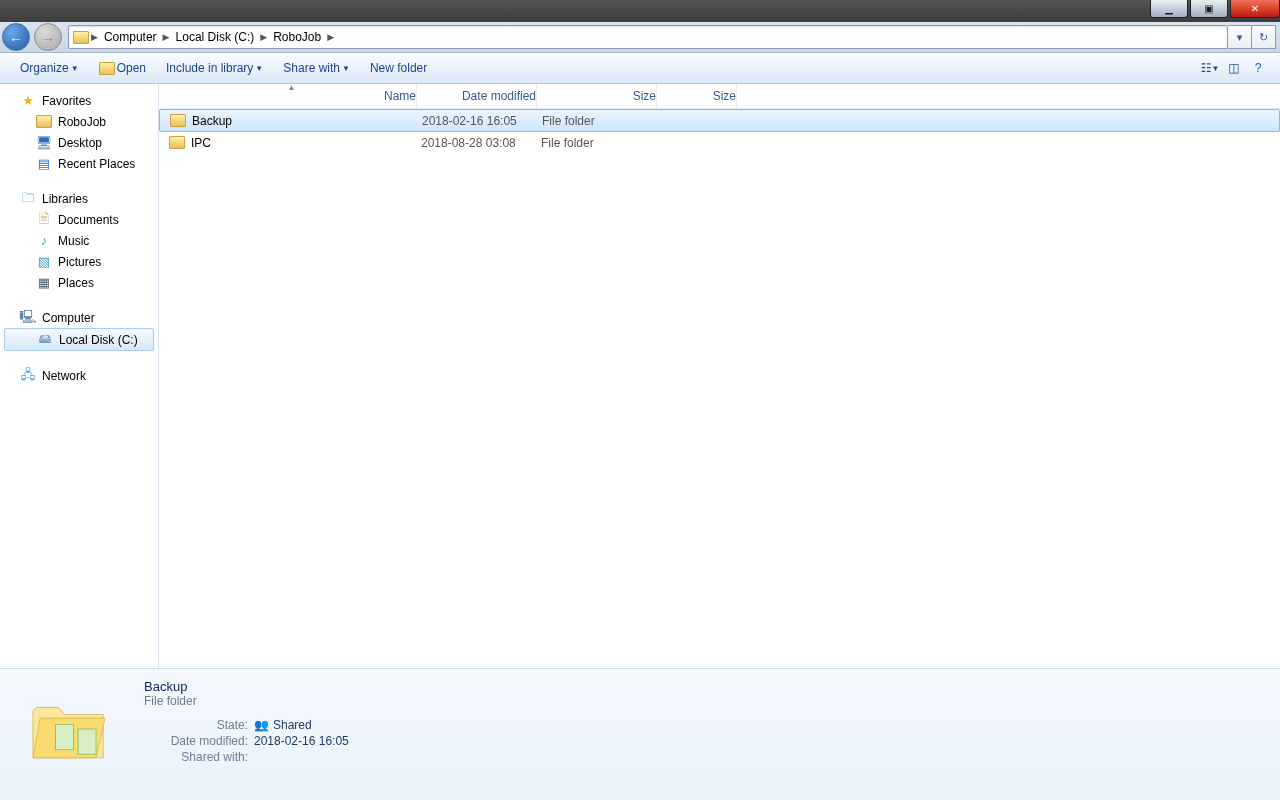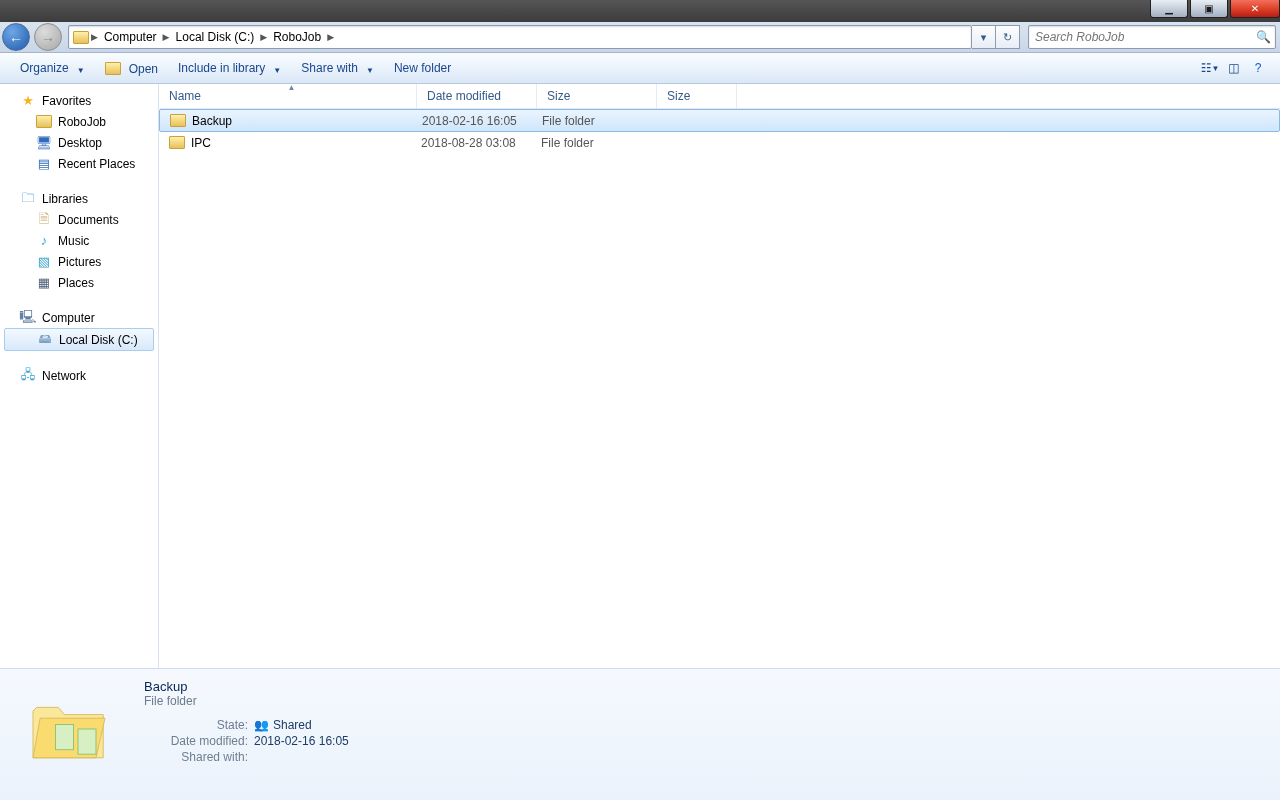--- a/index.html
+++ b/index.html
@@ -17,21 +17,21 @@
   .addr{flex:1;height:22px;background:#fff;border:1px solid #8a9bb2;border-radius:2px;display:flex;align-items:center;padding:0 4px;box-shadow:inset 0 1px 2px rgba(0,0,0,.15);}
   .crumb{padding:0 4px;cursor:default;}
   .crumb-sep{font-size:9px;color:#555;padding:0 2px;}
   .addr-tail{display:flex;}
   .addr-tool{width:23px;height:22px;border:1px solid #8a9bb2;border-left:none;background:linear-gradient(#fdfdfd,#e8eef7);display:flex;align-items:center;justify-content:center;color:#355a8b;font-size:11px;}
   .search{width:238px;height:22px;border:1px solid #8a9bb2;border-radius:2px;margin:0 4px;background:#fff;display:flex;align-items:center;padding:0 4px;color:#777;box-shadow:inset 0 1px 2px rgba(0,0,0,.15);}
   .search input{border:none;outline:none;flex:1;font-style:italic;color:#777;font-size:12px;}
   .search .mag{color:#3b6aa0;}
   
   .toolbar{height:30px;background:linear-gradient(#fafdff,#e7f0fa 60%,#d9e7f7);border-bottom:1px solid #b8c7da;display:flex;align-items:center;padding:0 10px;color:#19478f;}
-  .tb-item{padding:0 10px;display:flex;align-items:flex-end;gap:8px;cursor:default;}
+  .tb-item{padding:0 10px;display:flex;align-items:center;gap:2px;cursor:default;}
   .tb-item .dd{font-size:8px;}
   .tb-spacer{flex:1;}
   .tb-icon{width:24px;height:24px;display:flex;align-items:center;justify-content:center;color:#19478f;}
   
   .body{display:flex;height:584px;}
   .sidebar{width:158px;border-right:1px solid #d9e3ef;padding:6px 0;overflow:hidden;}
   .tree-group{margin-bottom:14px;}
   .tree-row{display:flex;align-items:center;height:21px;padding-left:20px;gap:6px;cursor:default;}
   .tree-row.nested{padding-left:36px;}
   .tree-row.selected{background:linear-gradient(#f4f9ff,#d7e8fb);border:1px solid #a9cdee;border-radius:2px;margin:0 4px;padding-left:32px;}
@@ -45,21 +45,21 @@
   .ic-doc{color:#c7a568;}
   .ic-music{color:#3da0dd;}
   .ic-pic{color:#34a1c8;}
   .ic-vid{color:#4e5e78;}
   .ic-computer{color:#6380a6;}
   .ic-disk{color:#7ea2c2;}
   .ic-net{color:#3aa0d2;}
   
   .content{flex:1;display:flex;flex-direction:column;}
   .colhead{display:flex;height:24px;border-bottom:1px solid #e2e8f1;color:#355a8b;align-items:center;font-size:12px;}
-  .colhead div{padding-left:10px;box-sizing:border-box;border-right:1px solid #e7ecf3;height:100%;display:flex;align-items:center;}
+  .colhead div{padding-left:10px;box-sizing:border-box;border-right:1px solid #e7ecf3;height:100%;display:flex;align-items:center;justify-content:flex-end;}
   .c-name{width:258px;position:relative;}
   .c-date{width:120px;}
   .c-type{width:120px;}
   .c-size{width:80px;}
   .sort-ind{position:absolute;left:50%;top:-1px;font-size:8px;color:#6b88ac;}
   .rows{flex:1;}
   .row{display:flex;height:21px;align-items:center;padding-left:6px;}
   .row.sel{background:linear-gradient(#eaf4ff,#cfe6fb);border:1px solid #8ab9e6;border-radius:2px;}
   .row .rname{width:252px;display:flex;align-items:center;gap:6px;padding-left:4px;}
   .row .rdate{width:120px;color:#555;}
@@ -99,24 +99,20 @@
       <span class="crumb-sep">▶</span>
       <span class="crumb">Local Disk (C:)</span>
       <span class="crumb-sep">▶</span>
       <span class="crumb">RoboJob</span>
       <span class="crumb-sep">▶</span>
     </div>
     <div class="addr-tail">
       <div class="addr-tool">▾</div>
       <div class="addr-tool">↻</div>
     </div>
-  </div>
-  <div class="search">
-    <input placeholder="Search RoboJob" style="">
-    <span class="mag">🔍</span>
   </div>
 </div>
 
 <div class="toolbar">
   <div class="tb-item">
       <span>Organize</span>
       <span class="dd">▼</span>
     </div>
   <div class="tb-item">
       <span class="ic ic-folder"></span>

